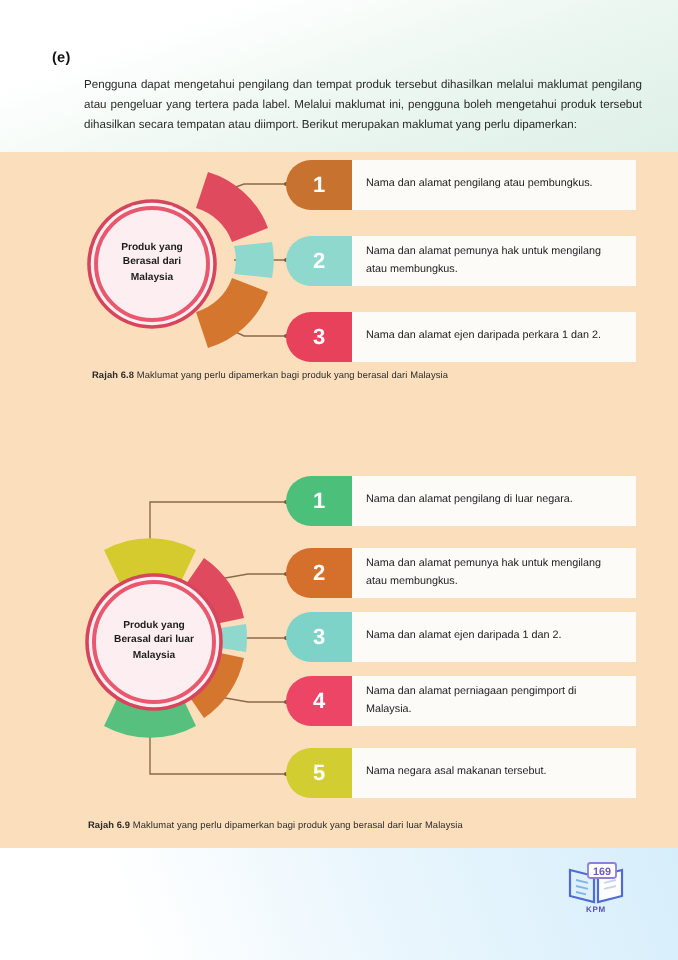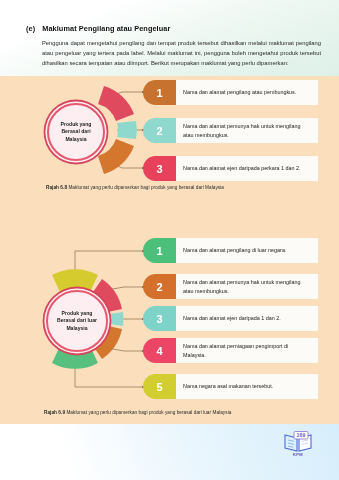--- a/index.html
+++ b/index.html
@@ -116,21 +116,20 @@
 <body>
 
 <div class="page">
   <div class="topwash"></div>
   <div class="bottomwash"></div>
   <div class="band"></div>
 
   <div class="hdr">
     <div class="hdr-line">
       <span class="hdr-tag">(e)</span>
-      <span>Maklumat Pengilang atau Pengeluar</span>
     </div>
     <div class="hdr-body">Pengguna dapat mengetahui pengilang dan tempat produk tersebut dihasilkan melalui maklumat pengilang atau pengeluar yang tertera pada label. Melalui maklumat ini, pengguna boleh mengetahui produk tersebut dihasilkan secara tempatan atau diimport. Berikut merupakan maklumat yang perlu dipamerkan:</div>
   </div>
 
   <div class="diagram" style="left:0;top:80px;width:339px;height:100px;">
 
     <svg class="connector" width="339" height="100" style="left:0;top:0;">
       <path d="M103 19 L122 12 L143 12" fill="none" stroke="#8a6a4a" stroke-width="0.7"></path>
       <path d="M117 50 L143 50" fill="none" stroke="#8a6a4a" stroke-width="0.7"></path>
       <path d="M103 79 L122 88 L143 88" fill="none" stroke="#8a6a4a" stroke-width="0.7"></path>

